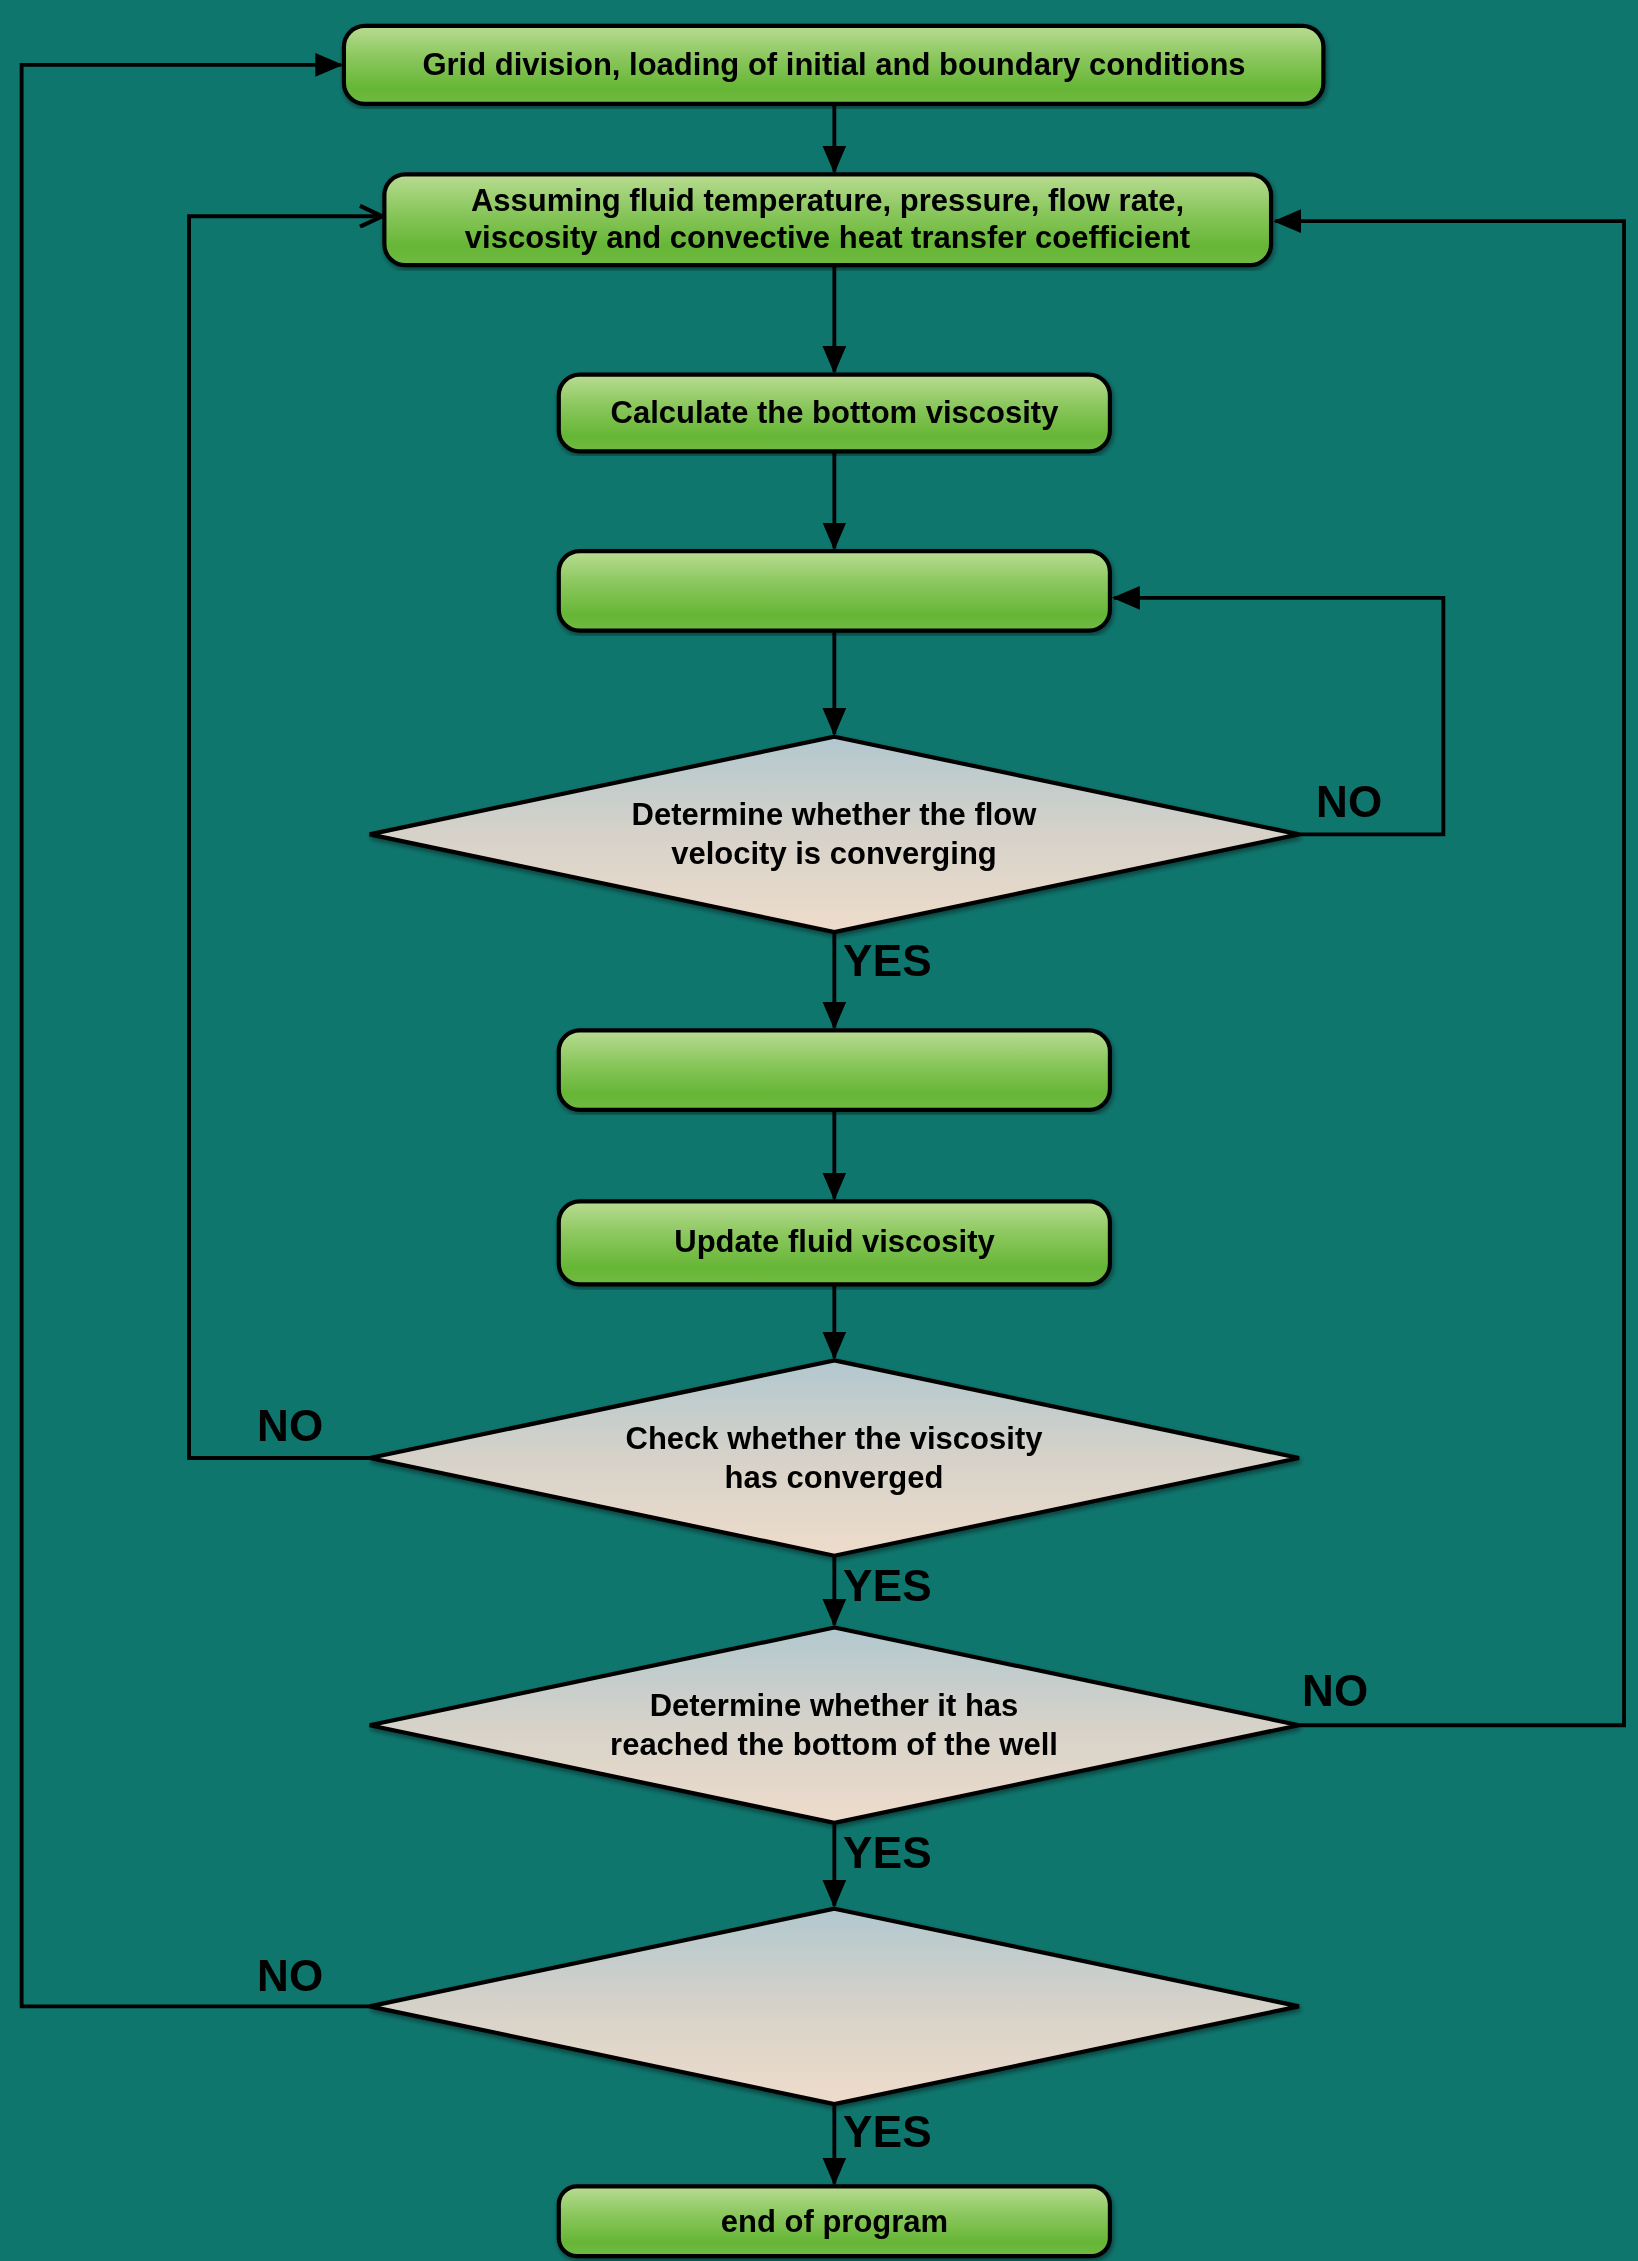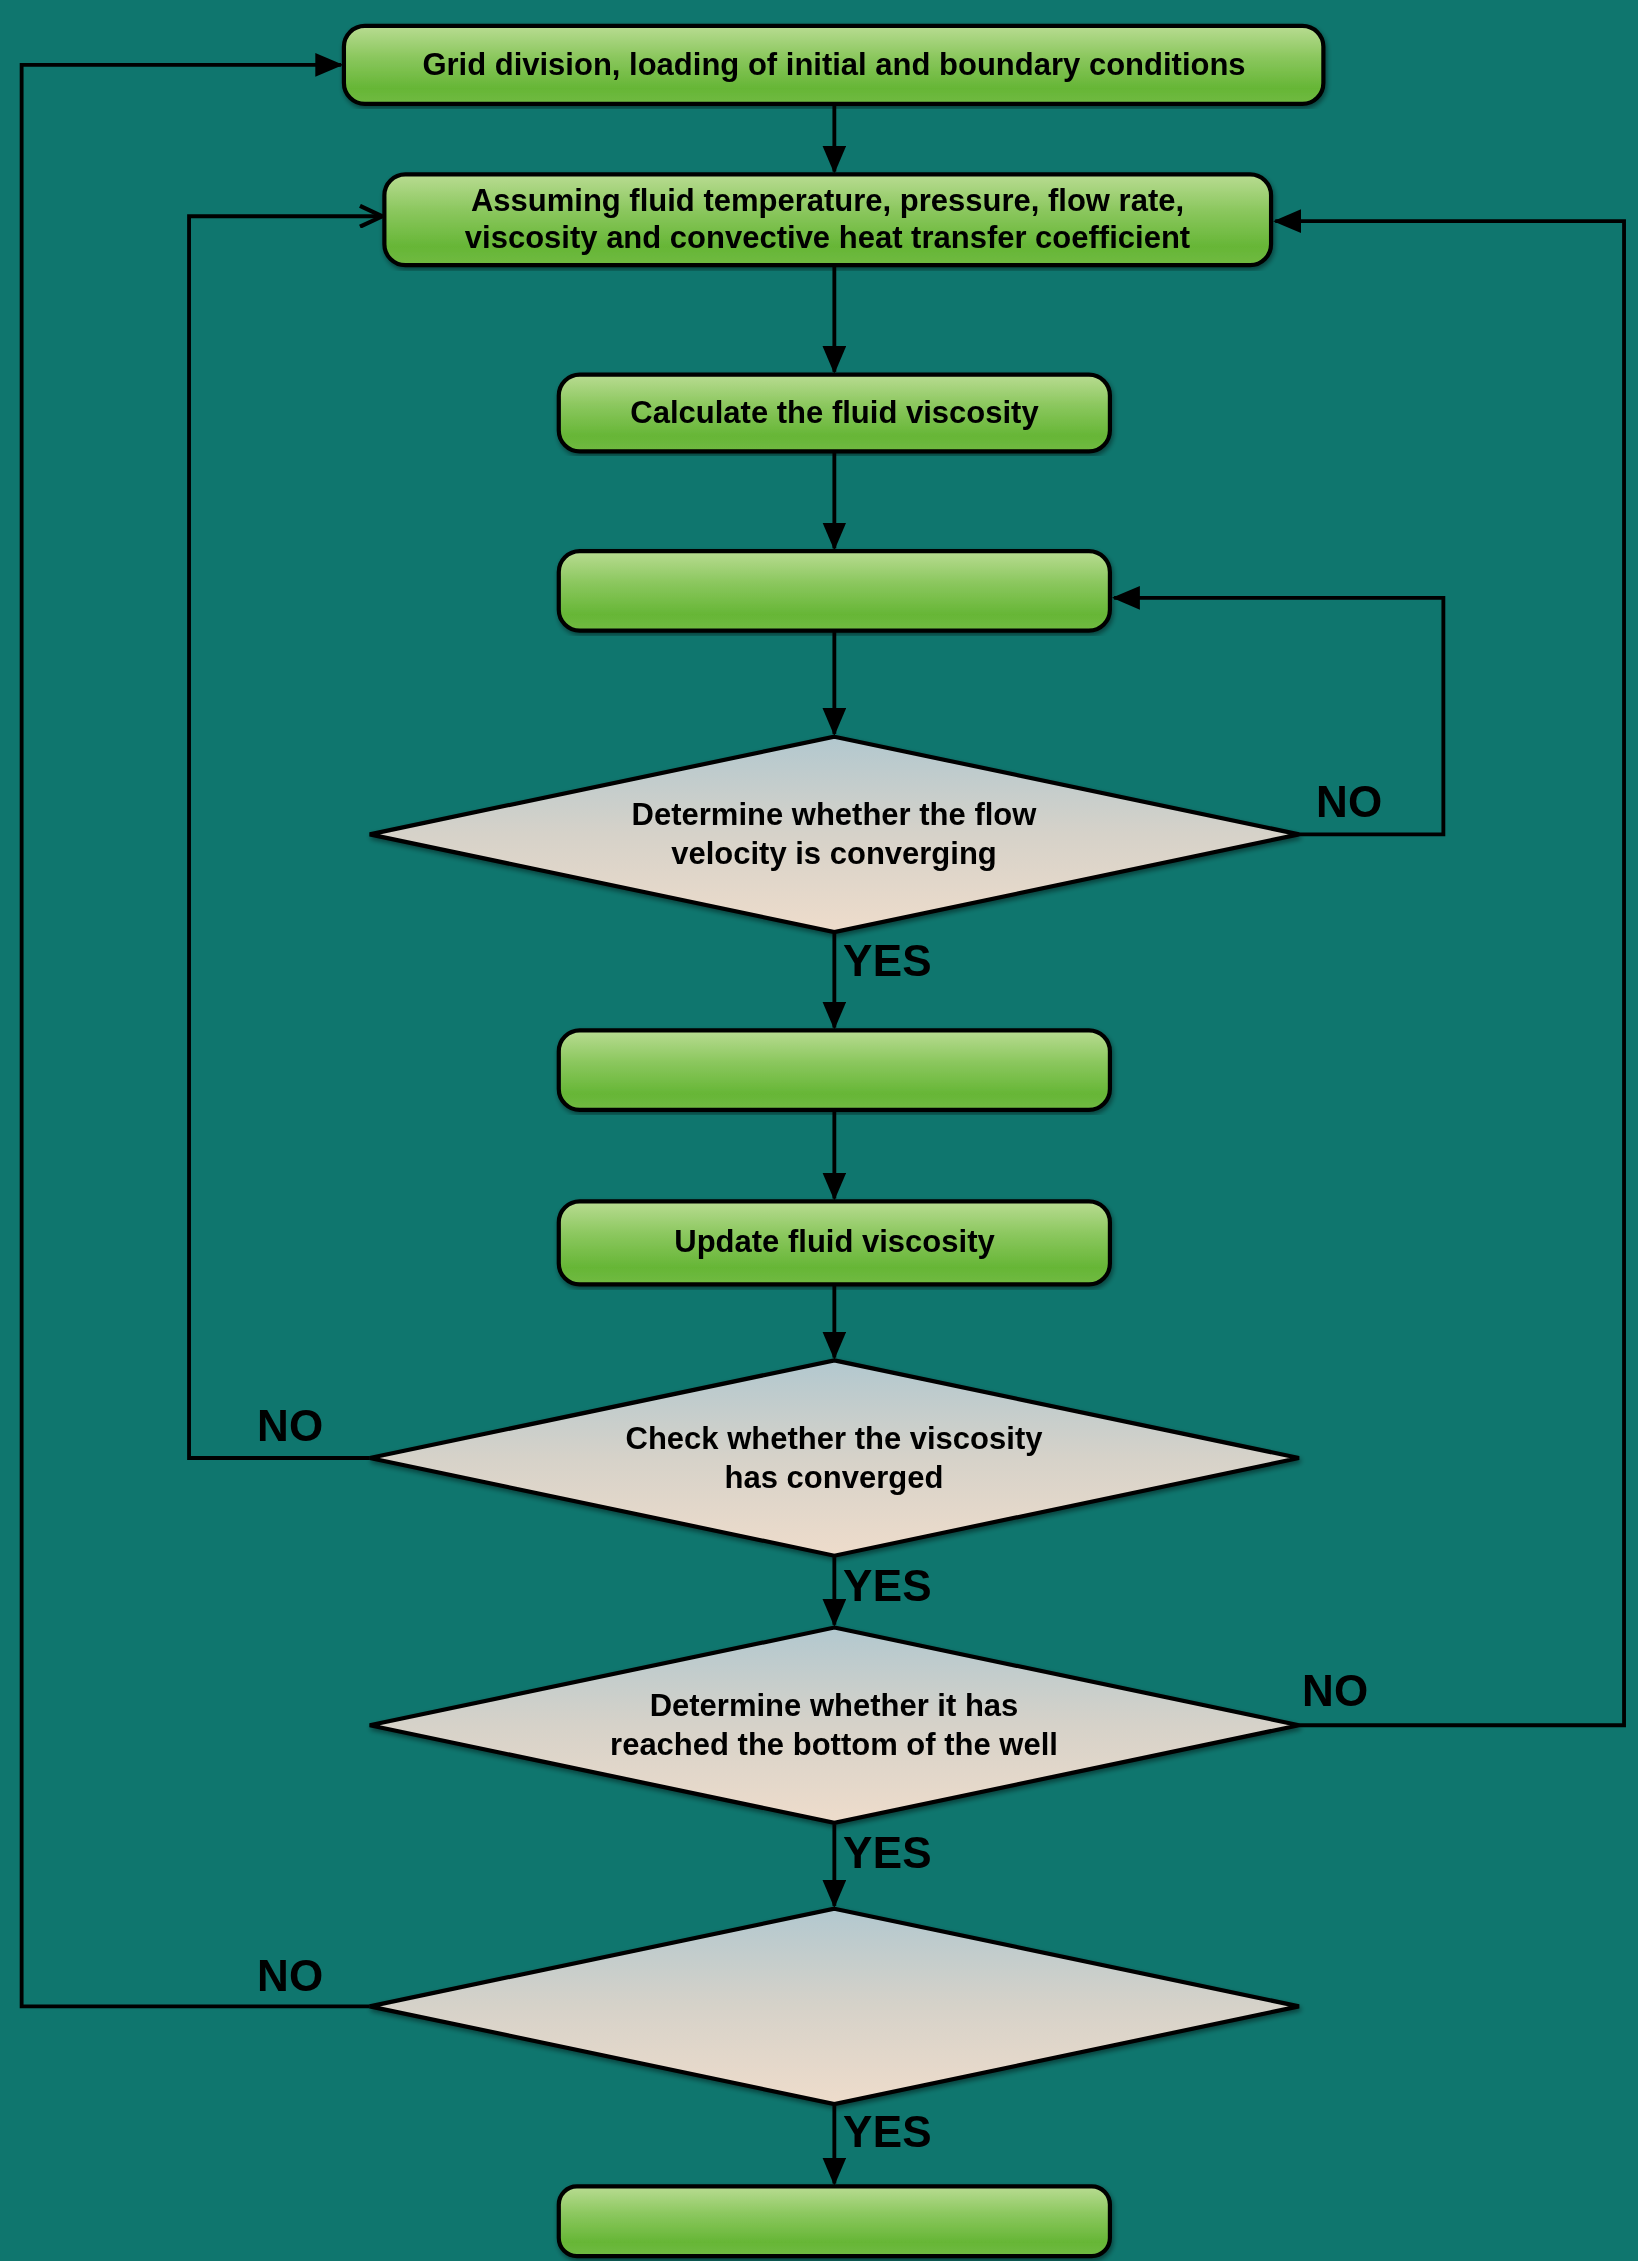--- a/index.html
+++ b/index.html
@@ -71,22 +71,23 @@
     <rect class="shape" x="801" y="3134" width="790" height="100" rx="26" fill="url(#gBox)" filter="url(#soft)"></rect>
 
     <polygon class="shape" points="1196,1056 1862,1196 1196,1336 530,1196" fill="url(#gDia)" filter="url(#soft)"></polygon>
     <polygon class="shape" points="1196,1950 1862,2090 1196,2230 530,2090" fill="url(#gDia)" filter="url(#soft)"></polygon>
     <polygon class="shape" points="1196,2333 1862,2473 1196,2613 530,2473" fill="url(#gDia)" filter="url(#soft)"></polygon>
     <polygon class="shape" points="1196,2736 1862,2876 1196,3016 530,2876" fill="url(#gDia)" filter="url(#soft)"></polygon>
   </svg>
 
   <div class="node-label process-label" style="left:344px;top:26px;width:980px;height:78px;">Grid division, loading of initial and boundary conditions</div>
   <div class="node-label process-label" style="left:384px;top:174px;width:887px;height:91px;padding:8px 28px;">Assuming fluid temperature, pressure, flow rate, viscosity and convective heat transfer coefficient</div>
-  <div class="node-label process-label" style="left:559px;top:375px;width:551px;height:77px;">Calculate the fluid viscosity</div>
+  <div class="node-label process-label" style="left:559px;top:375px;width:551px;height:77px;">Calculate the bottom viscosity</div>
   <div class="node-label process-label" style="left:559px;top:1201px;width:551px;height:83px;">Update fluid viscosity</div>
+  <div class="node-label process-label" style="left:559px;top:2187px;width:551px;height:70px;">end of program</div>
 
   <div class="node-label decision-label" style="left:604px;top:737px;width:460px;height:195px;">Determine whether the flow velocity is converging</div>
   <div class="node-label decision-label" style="left:604px;top:1361px;width:460px;height:195px;">Check whether the viscosity has converged</div>
   <div class="node-label decision-label" style="left:604px;top:1628px;width:460px;height:195px;">Determine whether it has reached the bottom of the well</div>
 
   <div class="edge-label" style="left:843px;top:936px;">YES</div>
   <div class="edge-label" style="left:843px;top:1561px;">YES</div>
   <div class="edge-label" style="left:843px;top:1828px;">YES</div>
   <div class="edge-label" style="left:843px;top:2107px;">YES</div>
 

